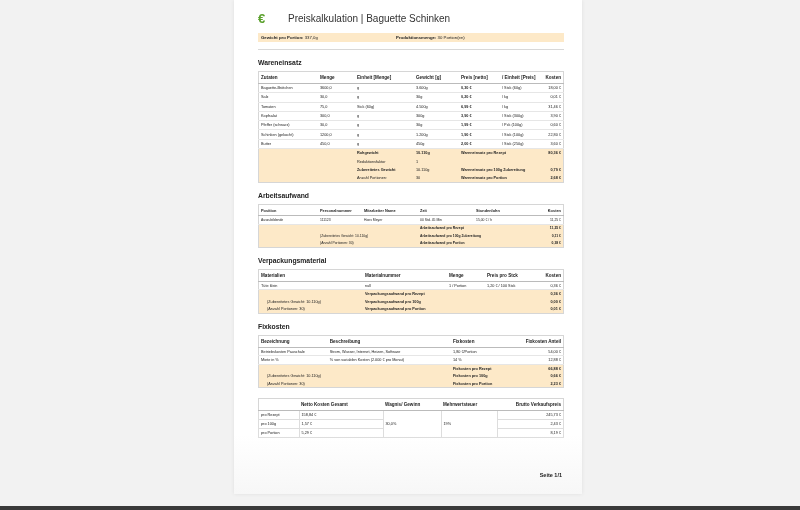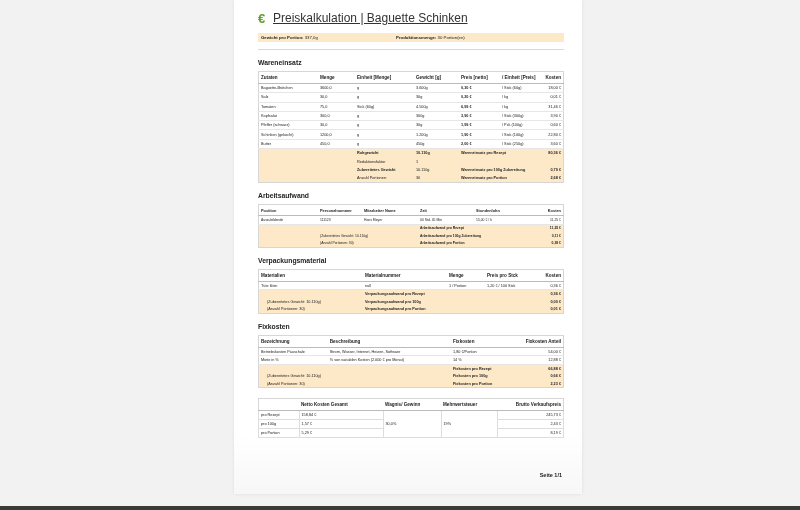--- a/index.html
+++ b/index.html
@@ -12,21 +12,21 @@
   }
   .bottom-bar { position:absolute; left:0; right:0; bottom:0; height:4px; background:#3a3a3a; }
   .page {
     position:absolute; left:234px; top:0; width:348px; height:494px;
     background:linear-gradient(#ffffff 88%, #f7f7f7);
     box-shadow:0 0 4px rgba(0,0,0,0.08);
   }
   .inner { position:absolute; left:24px; top:0; width:306px; }
   .title-row { display:flex; align-items:center; height:18px; margin-top:9px; }
   .euro { color:#5aa02c; font-weight:bold; font-size:13px; width:12px; line-height:13px; }
-  .title { font-size:12px; color:#333; margin-left:3px;text-decoration:underline; }
+  .title { font-size:10px; color:#333; margin-left:18px; }
   .info-bar {
     margin-top:6px; height:9px; background:#fde9c8;
     display:flex; align-items:center; font-size:4.3px; padding-left:3px;
   }
   .info-bar .half { width:135px; }
   .info-bar b { font-weight:bold; }
   .hr { height:1px; background:#d8d8d8; margin-top:7px; }
   h2 { font-size:6.8px; font-weight:bold; margin:9px 0 5px 0; color:#222; }
   table { border-collapse:collapse; width:100%; font-size:3.8px; border:1px solid #d6d6d6; }
   th { font-size:4.6px; font-weight:bold; text-align:left; padding:2px 2px; border-bottom:1px solid #bbb; height:7px; }

